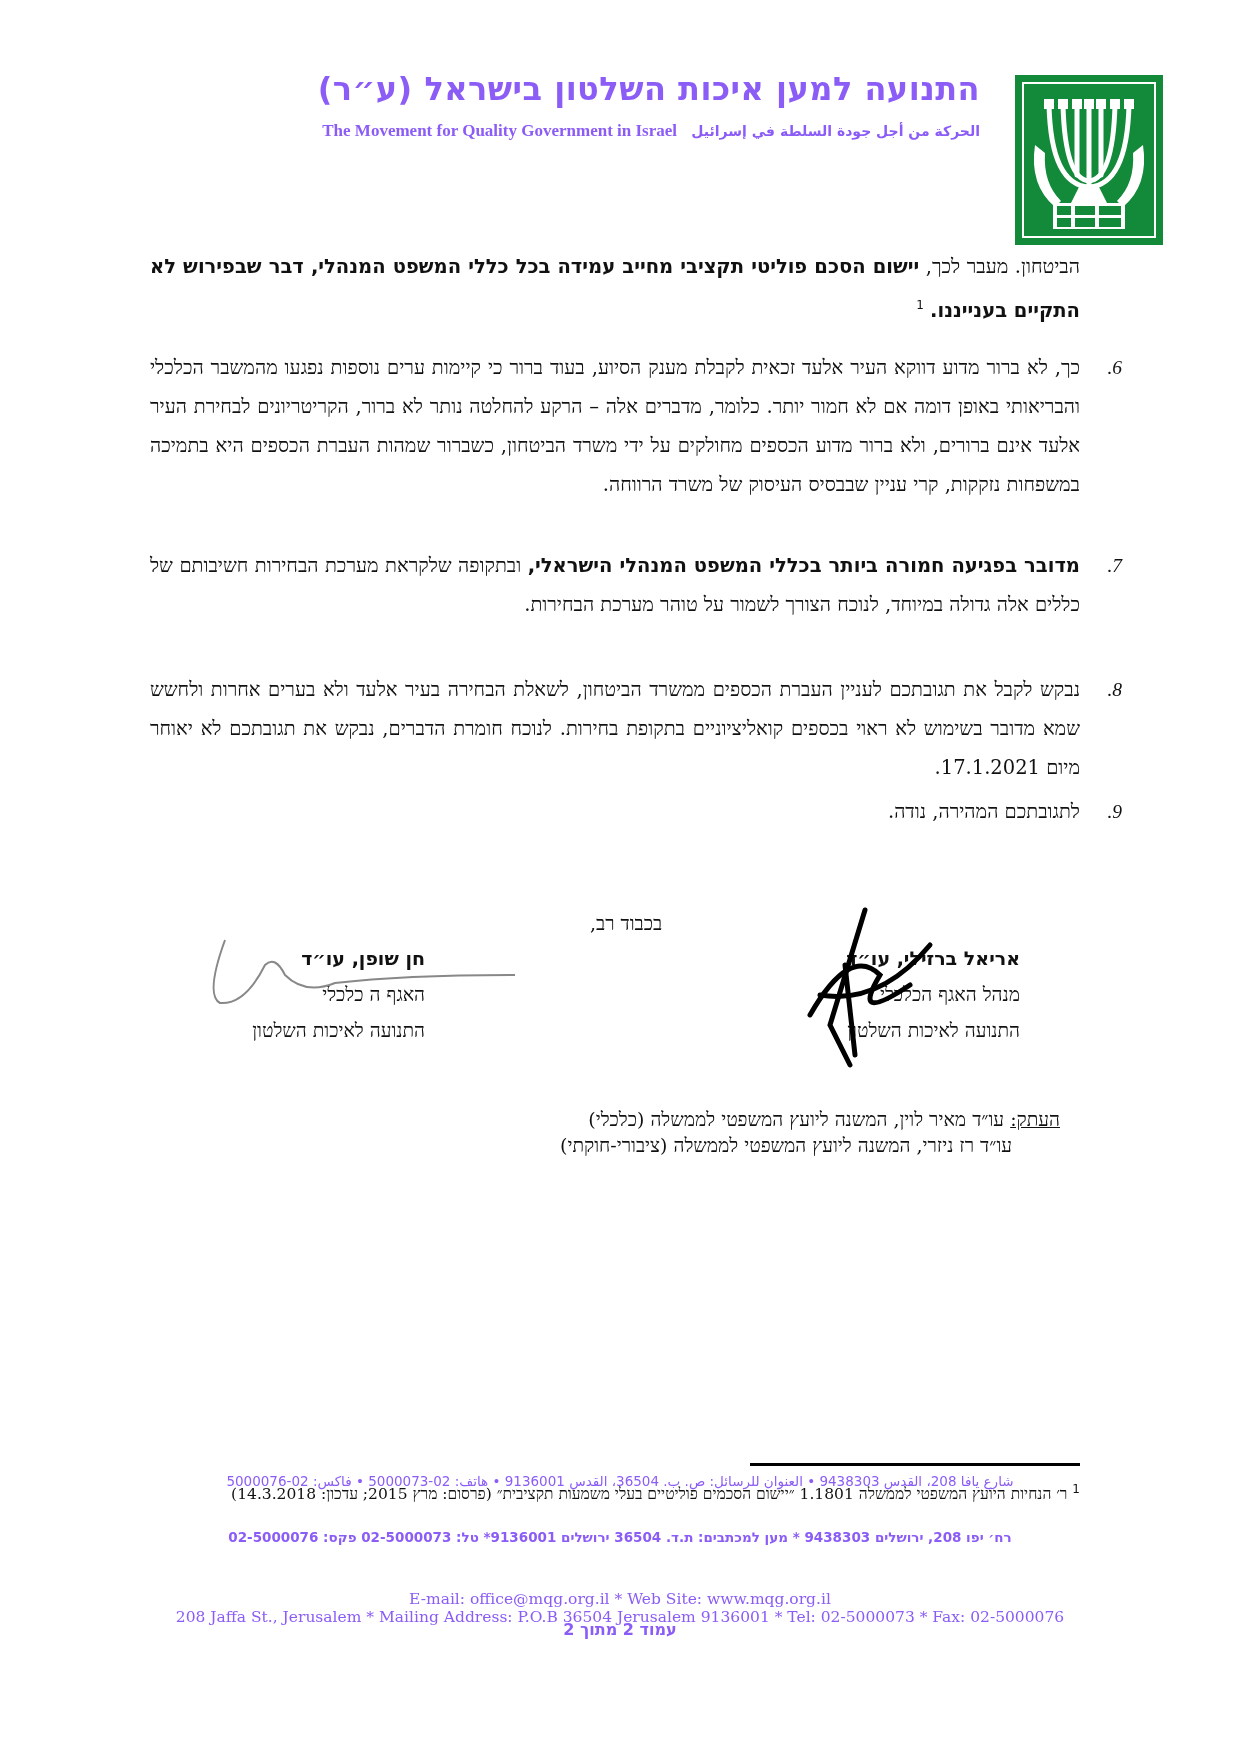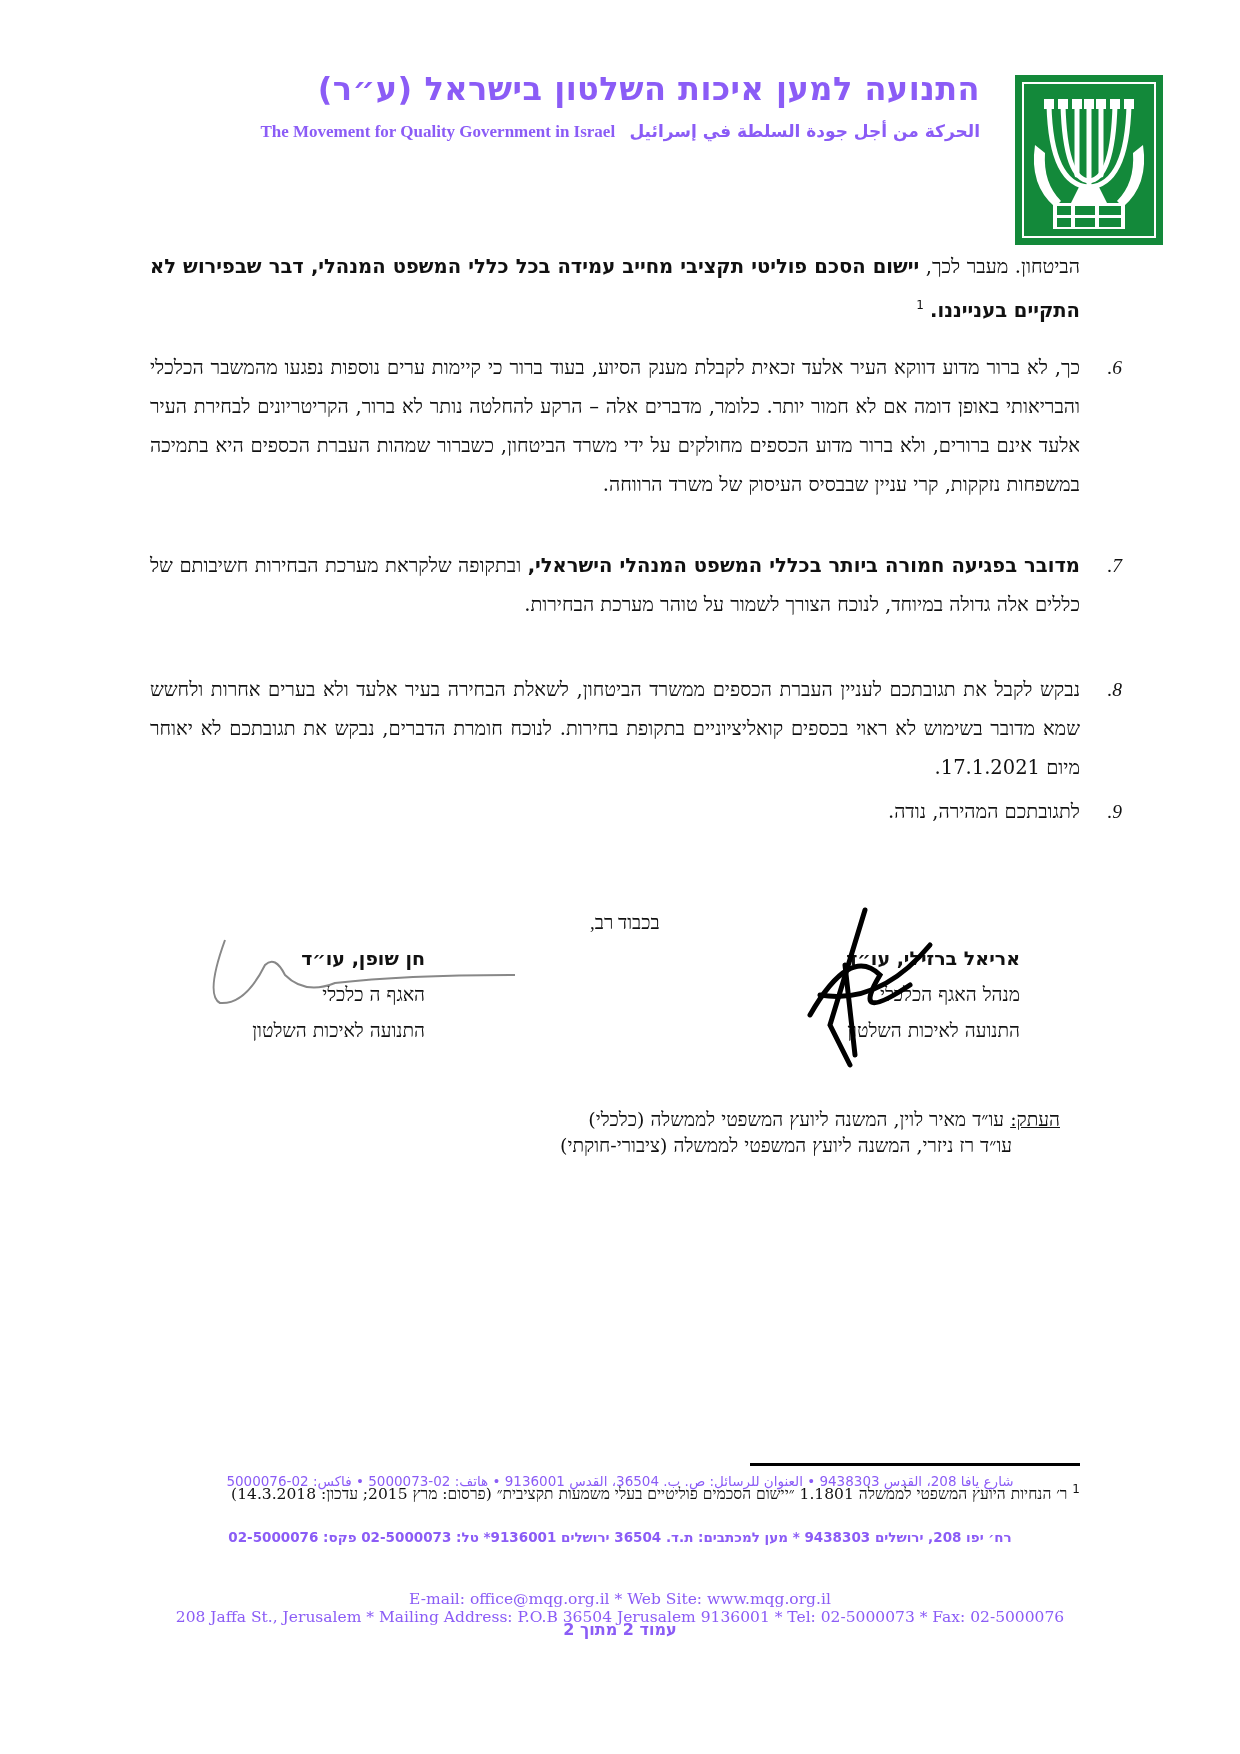--- a/index.html
+++ b/index.html
@@ -3,21 +3,21 @@
 <meta charset="utf-8">
 <style>
   html, body { margin: 0; padding: 0; background: #ffffff; }
   body { width: 1240px; height: 1754px; position: relative; overflow: hidden; font-family: "DejaVu Serif", "Liberation Serif", serif; color: #111; }
   .abs { position: absolute; }
   .green { color: #8b5cf6; }
 
   
   .org-title { right: 260px; top: 70px; font-family: "DejaVu Sans", sans-serif; font-weight: bold; font-size: 32px; direction: rtl; white-space: nowrap; letter-spacing: 0.5px; }
   .org-sub { right: 260px; top: 121px; font-family: "Liberation Serif", serif; font-weight: bold; font-size: 17px; direction: ltr; white-space: nowrap; }
-  .org-sub .ar { font-family: "DejaVu Sans", sans-serif; font-size: 17px; margin-left: 10px; }
+  .org-sub .ar { font-family: "DejaVu Sans", sans-serif; font-size: 14px; margin-left: 10px; }
   .logo { left: 1015px; top: 75px; width: 148px; height: 170px; background: #13893a; }
   .logo-frame { position: absolute; left: 7px; top: 7px; right: 7px; bottom: 7px; border: 2px solid #fff; }
 
   
   .para { right: 160px; width: 930px; direction: rtl; text-align: justify; text-align-last: right; font-family: "DejaVu Serif", "Liberation Serif", serif; font-size: 19.5px; line-height: 39px; }
   .num { position: absolute; right: -42px; top: 0; font-style: italic; font-family: "Liberation Serif", serif; }
   .b { font-weight: bold; font-family: "DejaVu Sans", sans-serif; }
   sup { font-size: 12px; font-family: "DejaVu Sans", sans-serif; }
 
   .sig { direction: rtl; font-size: 19px; line-height: 36px; white-space: nowrap; }
@@ -94,21 +94,21 @@
 <div class="abs para" style="top:670px;">
   <span class="num">8.</span>
   <span>נבקש לקבל את תגובתכם לעניין העברת הכספים ממשרד הביטחון, לשאלת הבחירה בעיר אלעד ולא בערים אחרות ולחשש שמא מדובר בשימוש לא ראוי בכספים קואליציוניים בתקופת בחירות. לנוכח חומרת הדברים, נבקש את תגובתכם לא יאוחר מיום 17.1.2021.</span>
 </div>
 
 <div class="abs para" style="top:792px;">
   <span class="num">9.</span>
   <span>לתגובתכם המהירה, נודה.</span>
 </div>
 
-<div class="abs sig" style="left:590px; top:905px;font-family:Liberation Serif, serif;">בכבוד רב,</div>
+<div class="abs sig" style="left:590px; top:905px;">בכבוד רב,</div>
 
 <div class="abs sig" style="right:220px; top:940px; text-align:right;">
   <div class="name">אריאל ברזילי, עו״ד</div>
   <div>מנהל האגף הכלכלי</div>
   <div>התנועה לאיכות השלטון</div>
 </div>
 <svg class="abs" style="left:790px; top:905px;" width="150" height="165">
   <g fill="none" stroke="#000" stroke-width="5" stroke-linecap="round">
     <path d="M75 5 L40 120 L60 160"></path>
     <path d="M20 110 Q60 40 90 70 Q60 120 120 80"></path>

